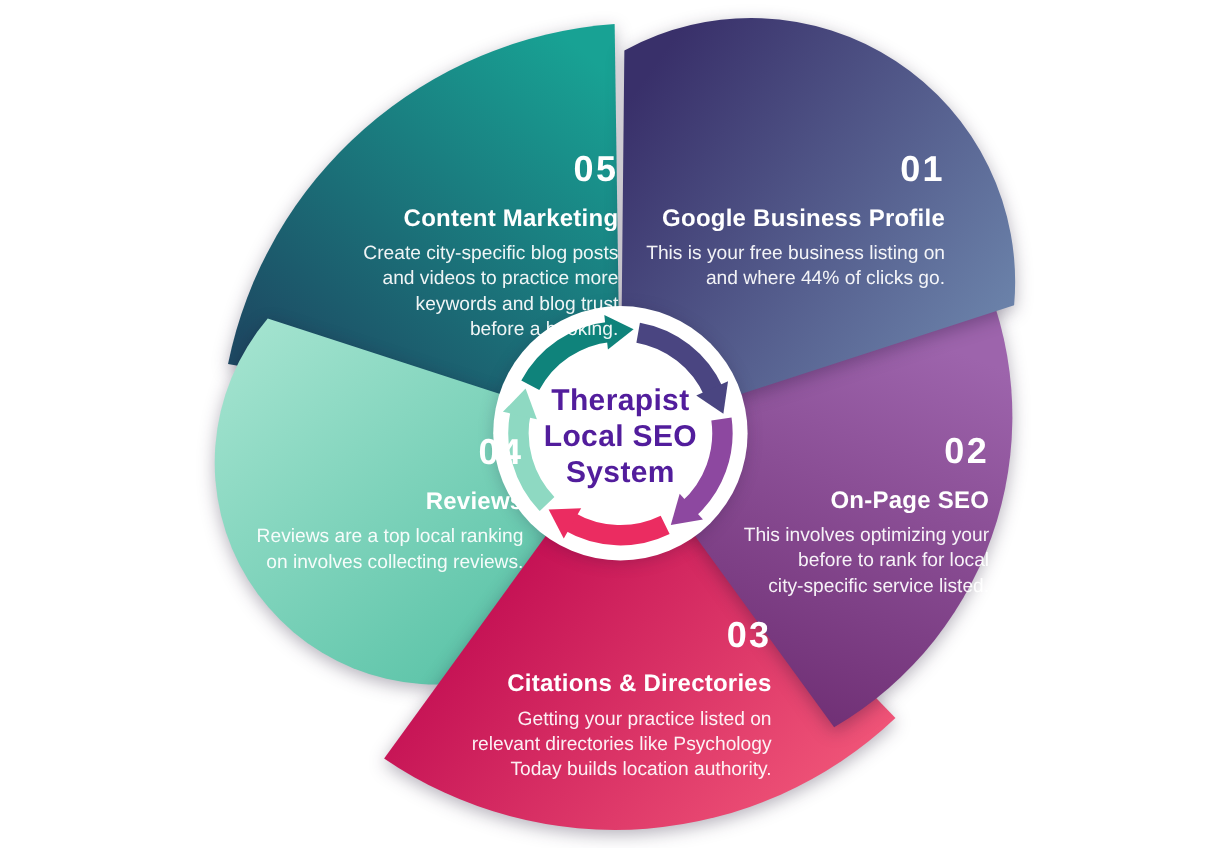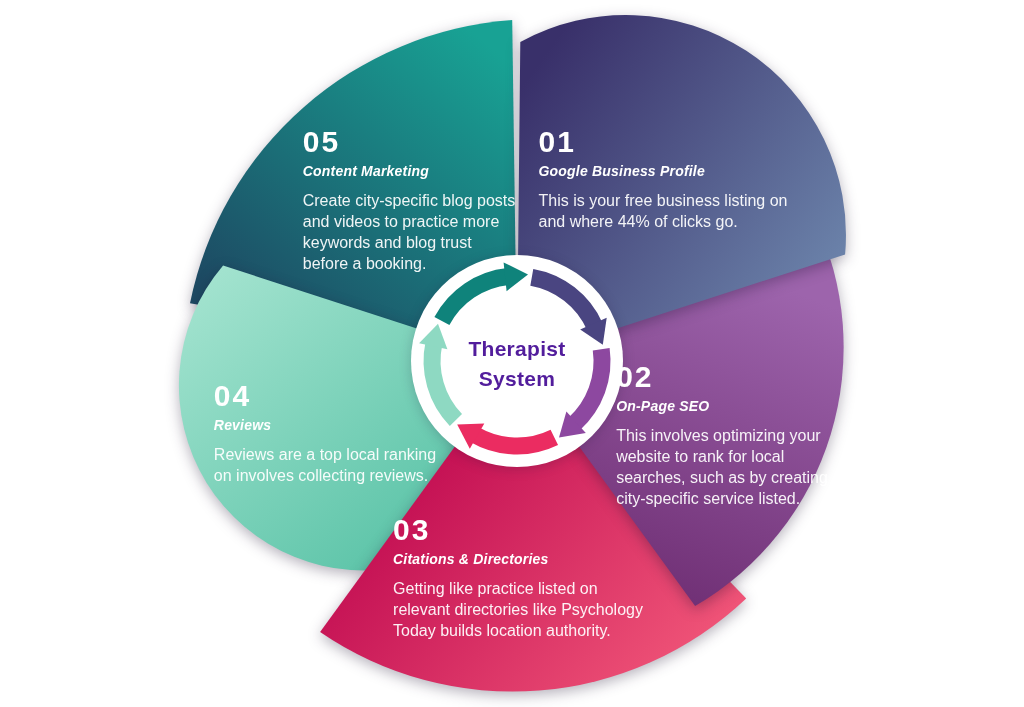--- a/index.html
+++ b/index.html
@@ -2,26 +2,26 @@
 <html><head>
 <meta charset="utf-8">
 <style>
   html,body{margin:0;padding:0;background:#ffffff;}
   #canvas{position:relative;width:1024px;height:707px;background:#ffffff;overflow:hidden;
           font-family:"Liberation Sans","DejaVu Sans",sans-serif;}
   #diagram-svg{position:absolute;left:0;top:0;}
   .wedge{filter:drop-shadow(0 4px 7px rgba(25,12,45,.32));}
   .center-circle{filter:drop-shadow(0 2px 6px rgba(25,12,45,.20));}
   .ring-arc{fill:none;stroke-linecap:butt;}
-  .seg-label{position:absolute;transform:translateX(-50%);text-align:left;color:#ffffff;}
+  .seg-label{position:absolute;transform:translateX(-50%);text-align:right;color:#ffffff;}
   .seg-num{font-size:30px;font-weight:700;letter-spacing:2px;line-height:34px;}
-  .seg-head{font-size:14px;font-weight:700;line-height:24px;margin-top:0;margin-bottom:7px;letter-spacing:.2px;font-style:italic;}
+  .seg-head{font-size:20px;font-weight:700;line-height:24px;margin-top:11px;margin-bottom:7px;letter-spacing:.2px;}
   .seg-line{font-size:16px;line-height:21px;color:rgba(255,255,255,.93);white-space:nowrap;}
   .center-title{position:absolute;left:517px;top:364px;transform:translate(-50%,-50%);
-                text-align:center;color:#521d9c;font-size:21px;font-weight:700;line-height:30px;letter-spacing:.3px;}
+                text-align:center;color:#521d9c;font-size:25px;font-weight:700;line-height:30px;letter-spacing:.3px;}
 </style>
 </head>
 <body>
 
 <div id="canvas">
 
   <svg id="diagram-svg" width="1024" height="707" viewBox="0 0 1024 707">
     <defs id="grad-defs">
         <linearGradient id="grad4" gradientUnits="userSpaceOnUse" x1="265" y1="335" x2="500" y2="55">
           <stop offset="0" stop-color="#1d4a63"></stop>
@@ -70,47 +70,47 @@
     <div class="seg-num">01</div>
     <div class="seg-head">Google Business Profile</div>
     <div class="seg-line">This is your free business listing on</div>
     <div class="seg-line">and where 44% of clicks go.</div>
   </div>
 
   <div class="seg-label" style="left:722px;top:360px;">
     <div class="seg-num">02</div>
     <div class="seg-head">On-Page SEO</div>
     <div class="seg-line">This involves optimizing your</div>
-    <div class="seg-line">website to rank for local</div>
-    <div class="seg-line">searches, such as by creating</div>
+    <div class="seg-line">before to rank for local</div>
     <div class="seg-line">city-specific service listed.</div>
   </div>
 
   <div class="seg-label" style="left:518px;top:513px;">
     <div class="seg-num">03</div>
     <div class="seg-head">Citations &amp; Directories</div>
-    <div class="seg-line">Getting like practice listed on</div>
+    <div class="seg-line">Getting your practice listed on</div>
     <div class="seg-line">relevant directories like Psychology</div>
     <div class="seg-line">Today builds location authority.</div>
   </div>
 
-  <div class="seg-label" style="left:325px;top:379px;">
+  <div class="seg-label" style="left:325px;top:361px;">
     <div class="seg-num">04</div>
     <div class="seg-head">Reviews</div>
     <div class="seg-line">Reviews are a top local ranking</div>
     <div class="seg-line">on involves collecting reviews.</div>
   </div>
 
   <div class="seg-label" style="left:409px;top:125px;">
     <div class="seg-num">05</div>
     <div class="seg-head">Content Marketing</div>
     <div class="seg-line">Create city-specific blog posts</div>
     <div class="seg-line">and videos to practice more</div>
     <div class="seg-line">keywords and blog trust</div>
     <div class="seg-line">before a booking.</div>
   </div>
 
   <div class="center-title">
     <div>Therapist</div>
+    <div>Local SEO</div>
     <div>System</div>
   </div>
 
 </div>
 
 </body></html>

